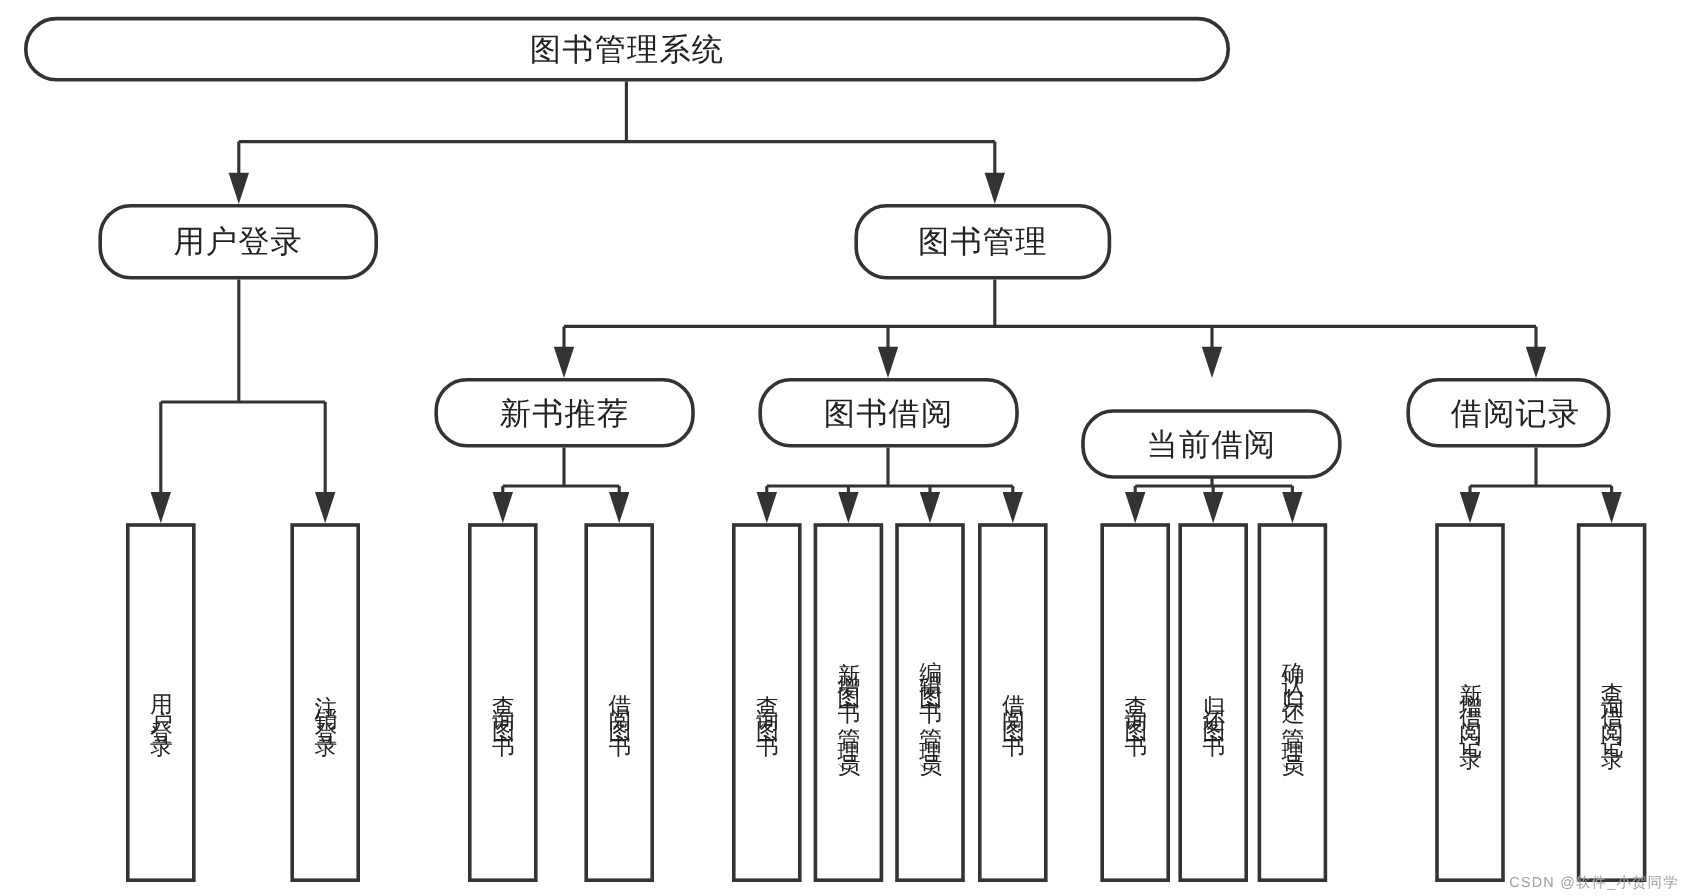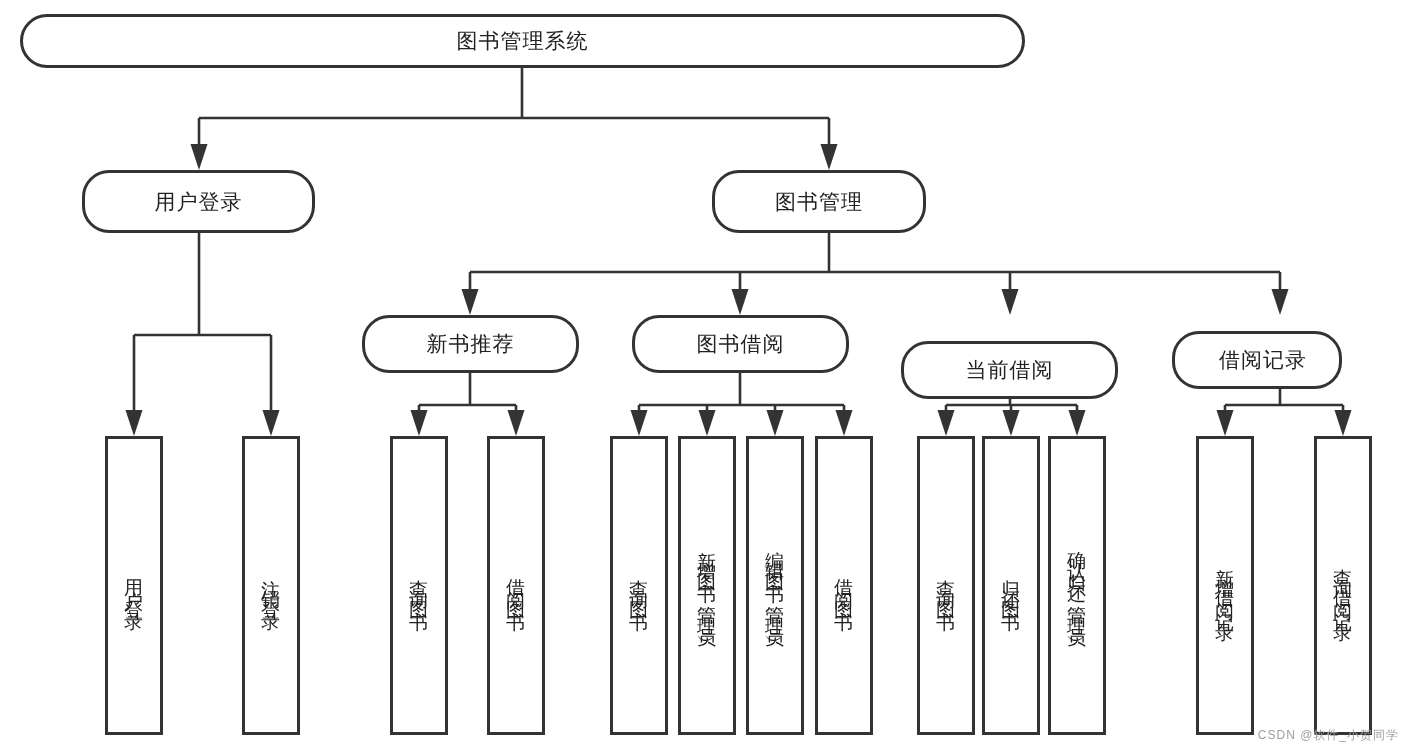--- a/index.html
+++ b/index.html
@@ -27,21 +27,21 @@
     position: absolute;
     box-sizing: border-box;
     background: #ffffff;
     border: 3px solid #333333;
     display: flex;
     align-items: center;
     justify-content: center;
     color: #222222;
   }
   .node-h {
-    font-size: 21px;
+    font-size: 26px;
     letter-spacing: 1px;
     border-radius: 27px;
   }
   .node-v {
     font-size: 19px;
   }
   .vtext {
     writing-mode: vertical-rl;
     text-orientation: mixed;
     letter-spacing: 11px;
@@ -116,21 +116,21 @@
 
   <div class="node node-h" style="left:362px; top:315px; width:217px; height:58px;">
     <span>新书推荐</span>
   </div>
   <div class="node node-h" style="left:632px; top:315px; width:217px; height:58px;text-align:right;">
     <span>图书借阅</span>
   </div>
   <div class="node node-h" style="left:901px; top:315px; width:217px; height:58px;margin-top:26px;">
     <span>当前借阅</span>
   </div>
-  <div class="node node-h" style="left:1172px; top:331px; width:170px; height:58px;padding-left:12px;">
+  <div class="node node-h" style="left:1172px; top:315px; width:170px; height:58px;padding-left:12px;">
     <span>借阅记录</span>
   </div>
 
   <div class="node node-v" style="left:105px; top:436px; width:58px; height:299px;">
     <span class="vtext">用户登录</span>
   </div>
   <div class="node node-v" style="left:242px; top:436px; width:58px; height:299px;">
     <span class="vtext">注销登录</span>
   </div>
 

